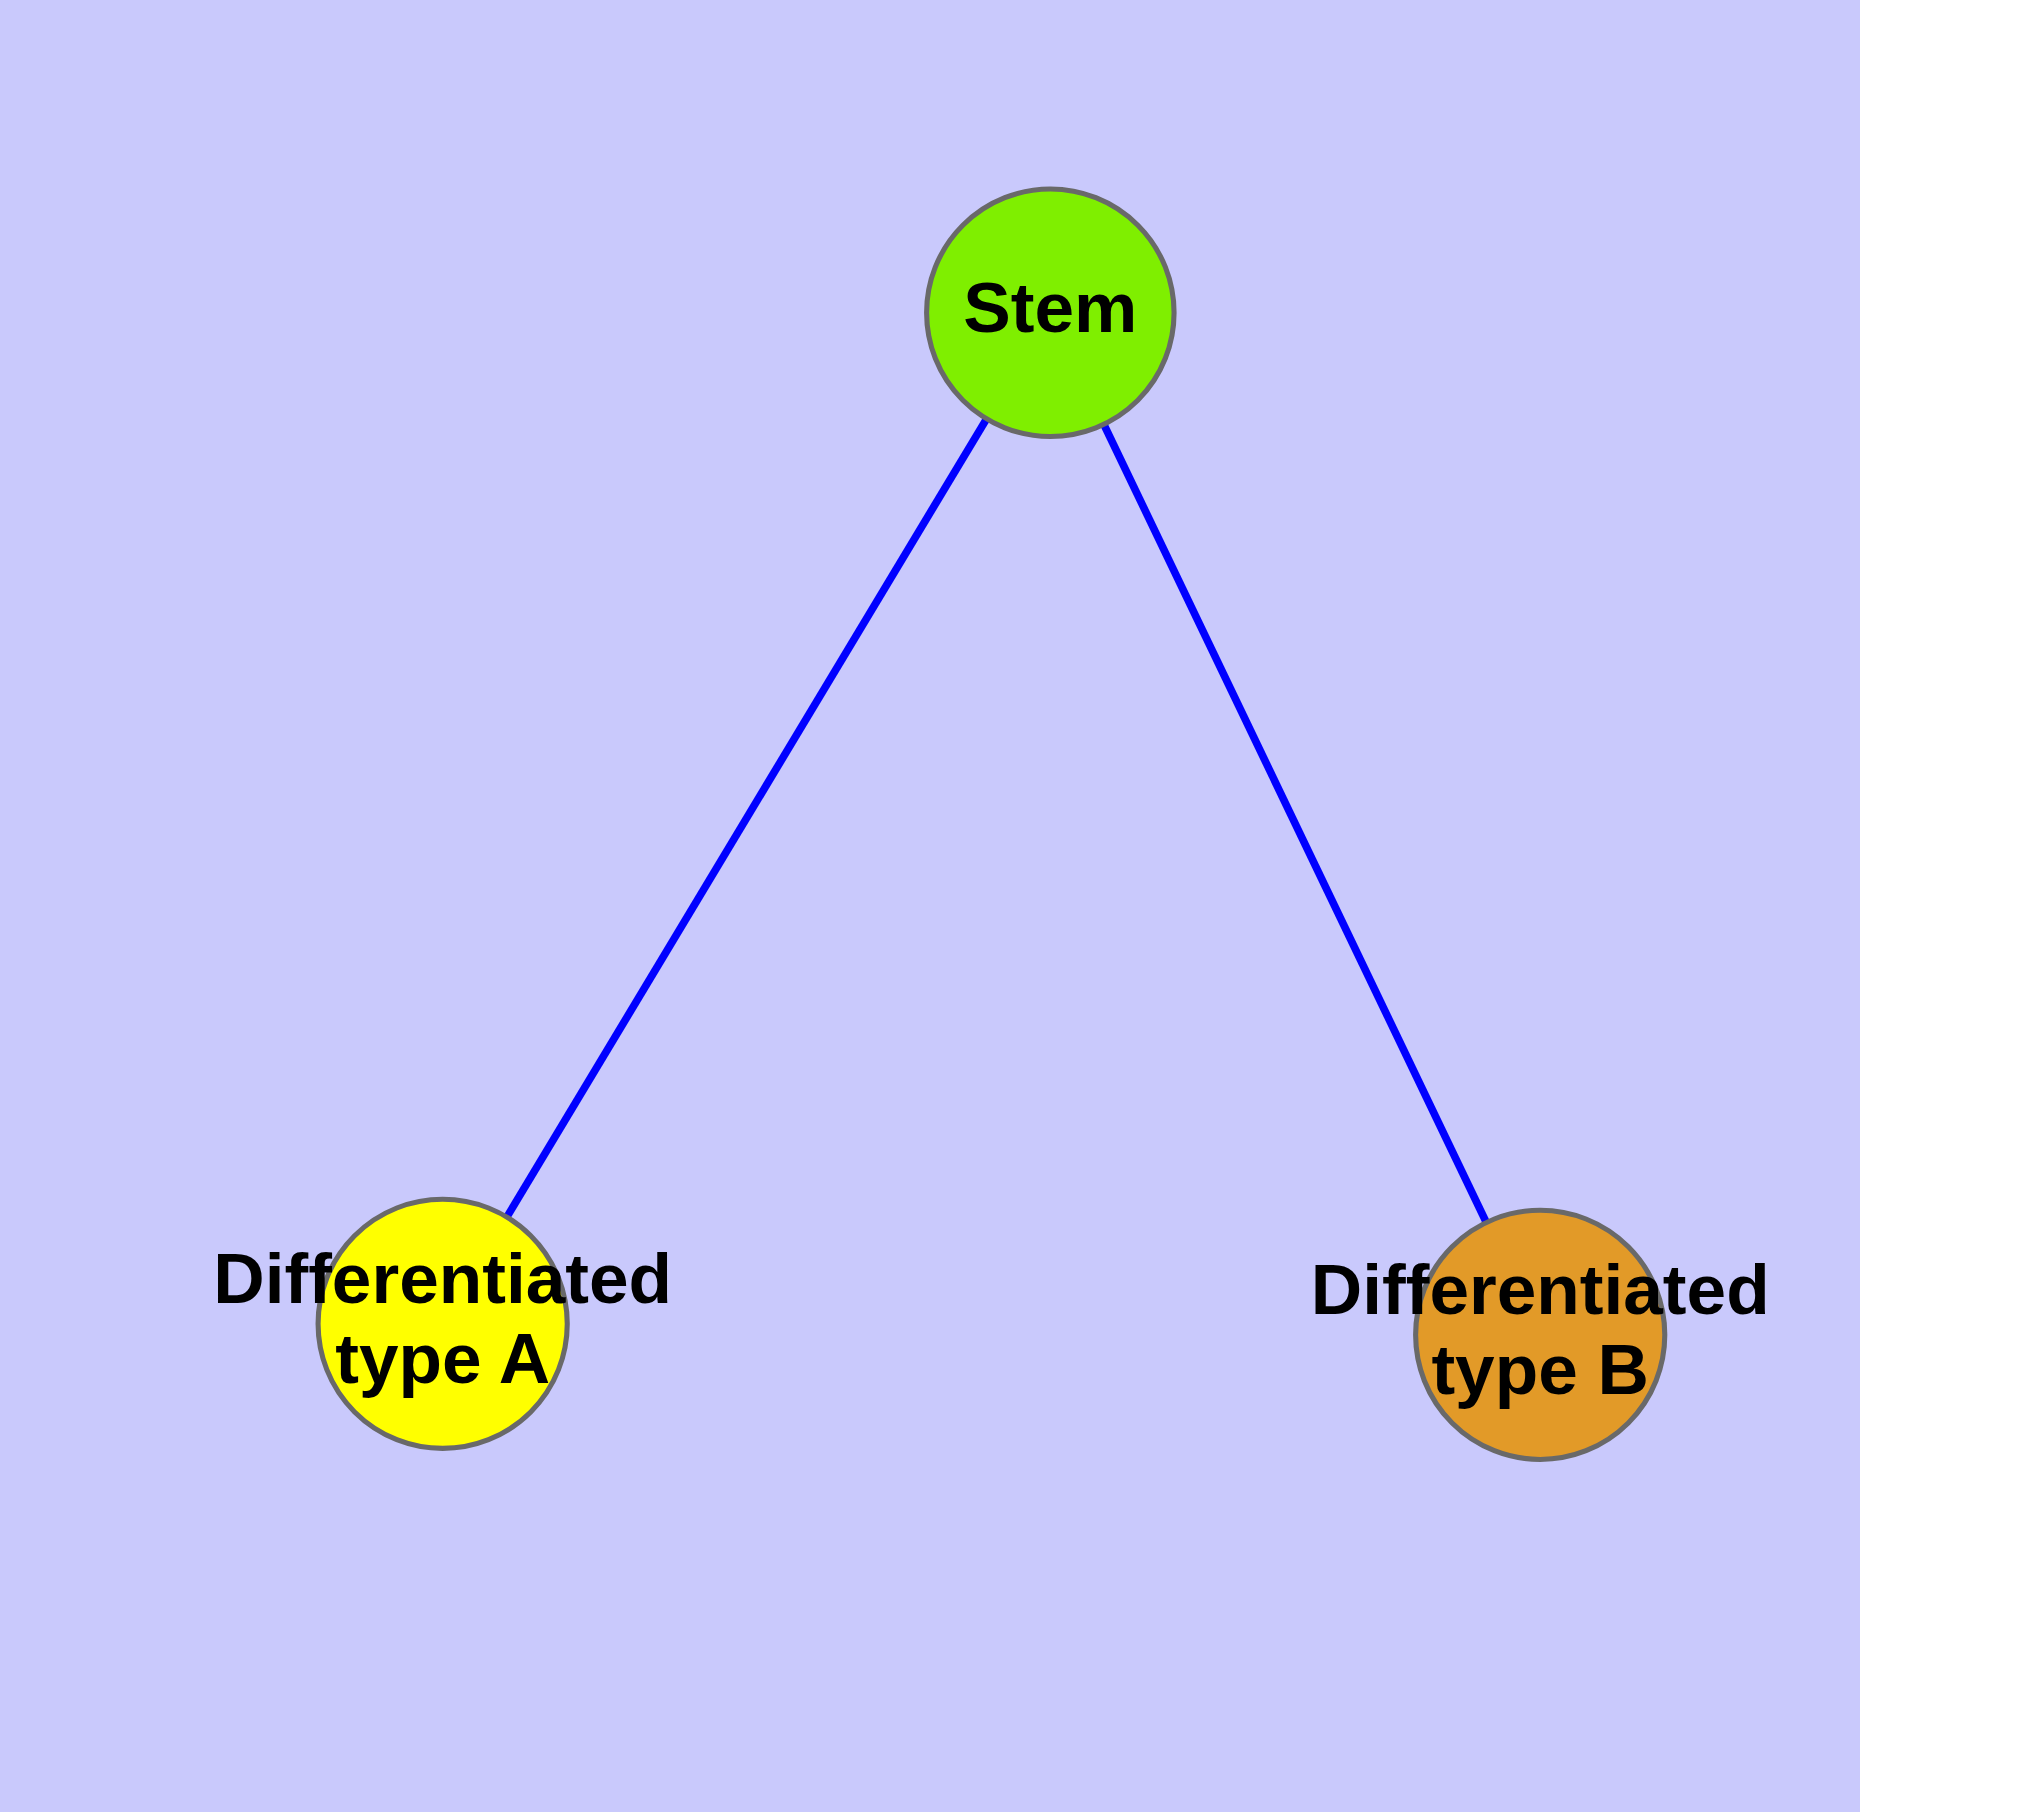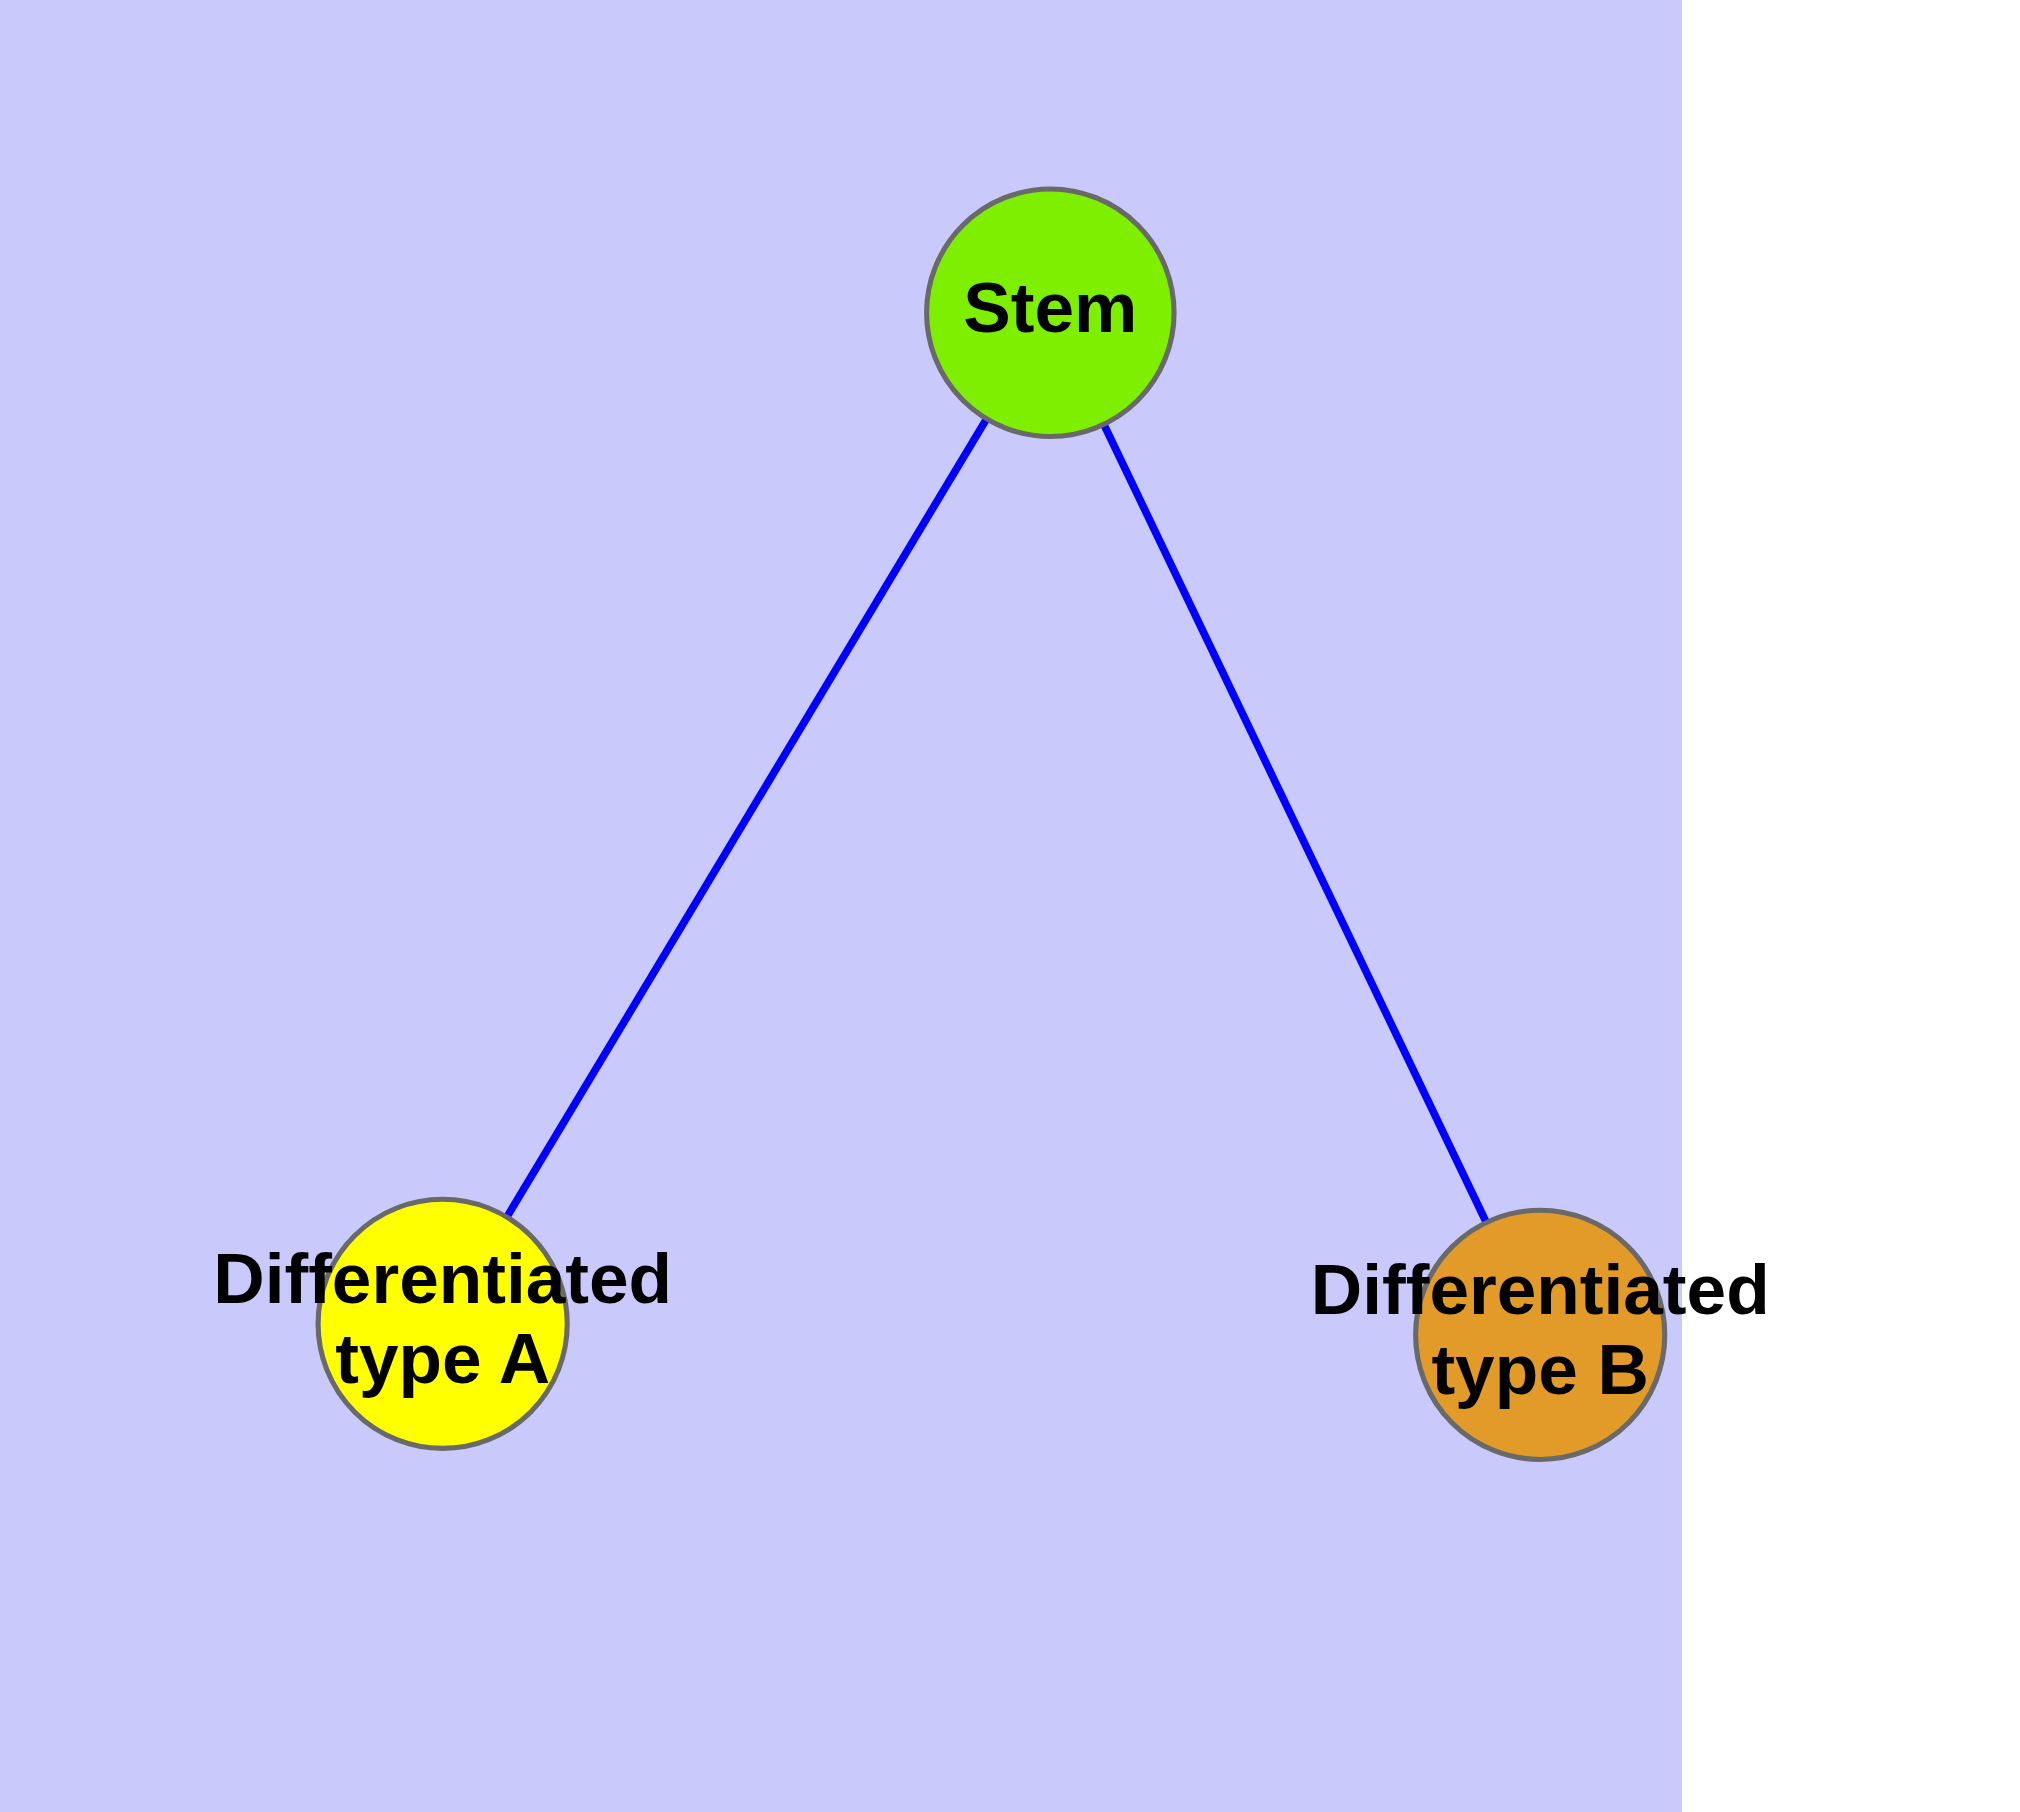--- a/index.html
+++ b/index.html
@@ -8,21 +8,21 @@
     padding: 0;
   }
   body {
     width: 2021px;
     height: 1812px;
     overflow: hidden;
     font-family: "Liberation Sans", sans-serif;
   }
   #graph-canvas {
     position: relative;
-    width: 1682px;
+    width: 1860px;
     height: 1812px;
     background: #c9c9fc;
   }
   #graph-svg {
     position: absolute;
     top: 0;
     left: 0;
     width: 2021px;
     height: 1812px;
     display: block;

